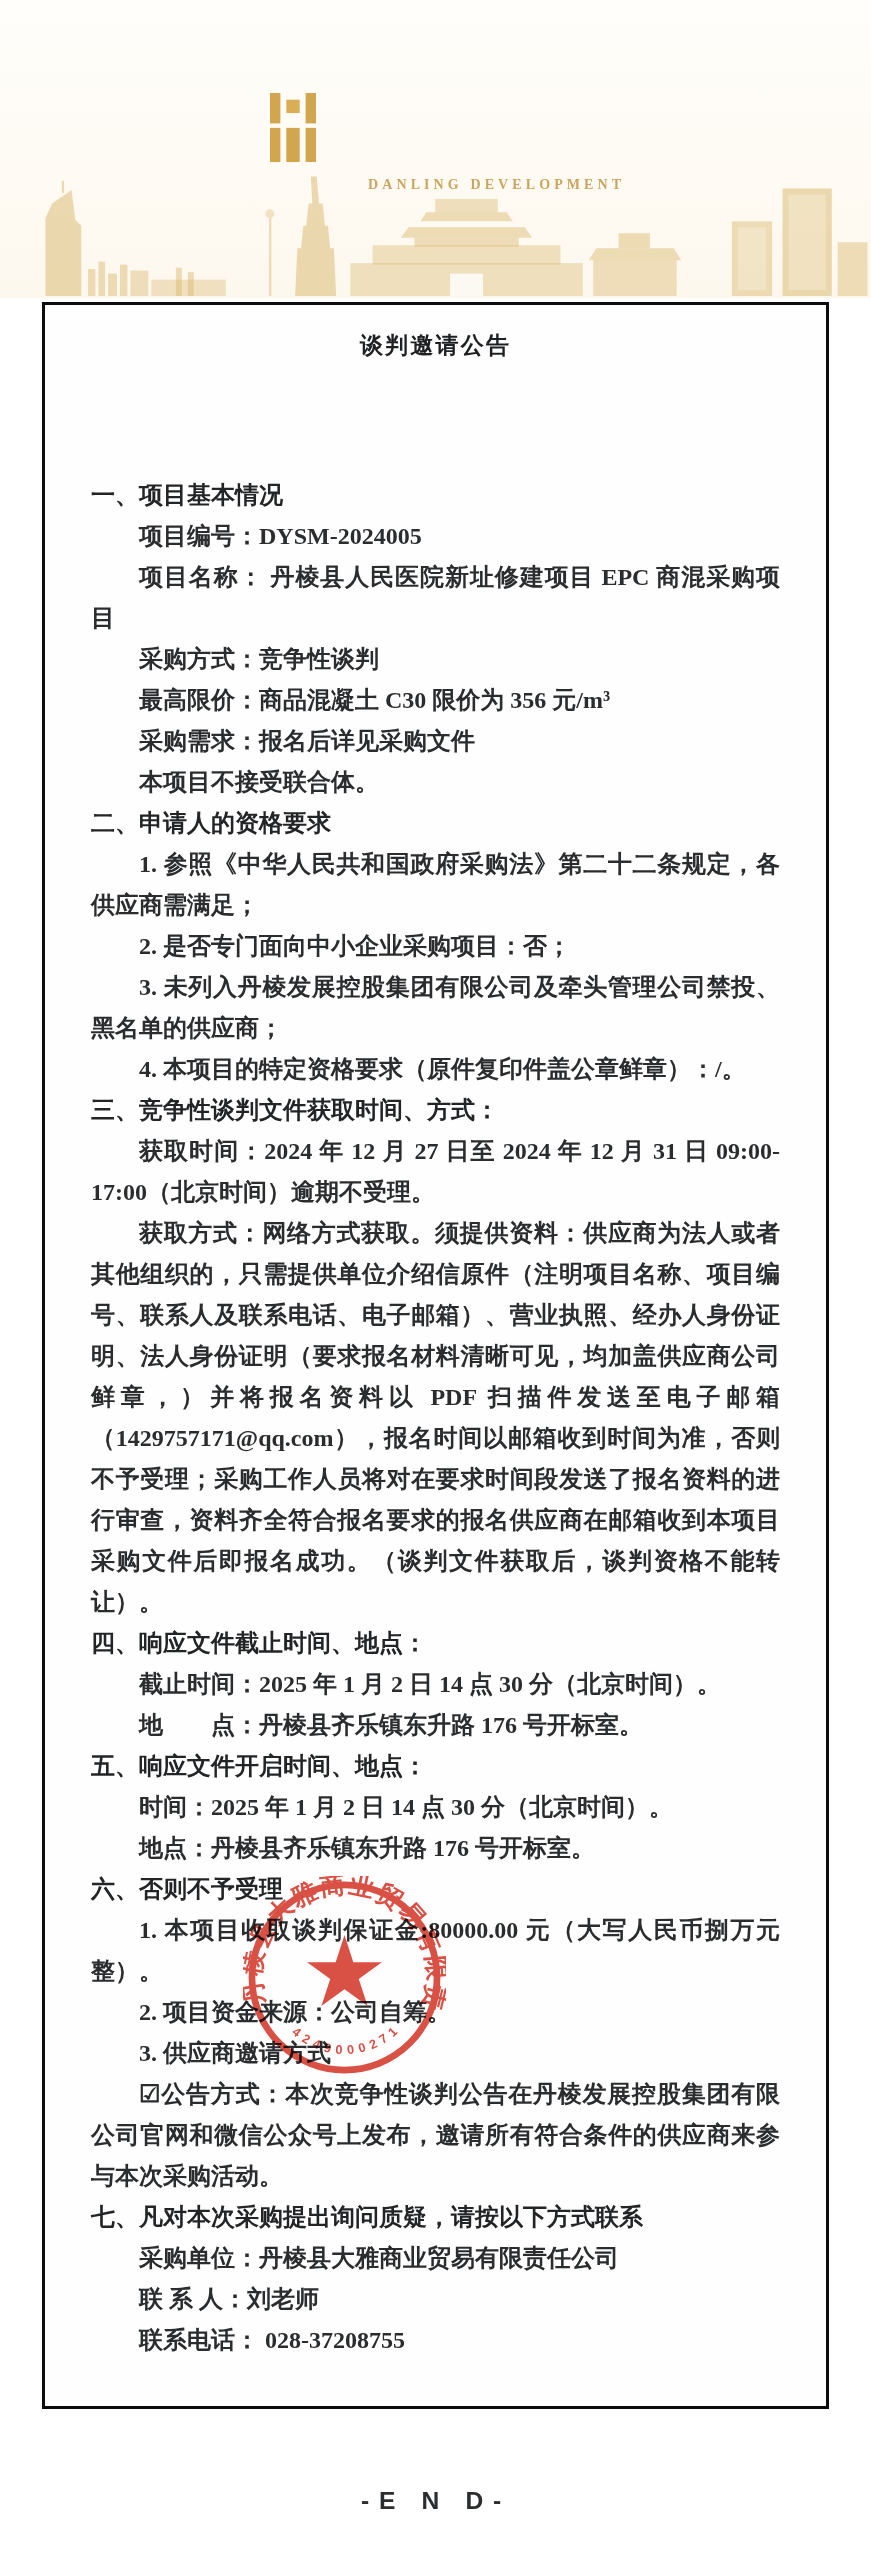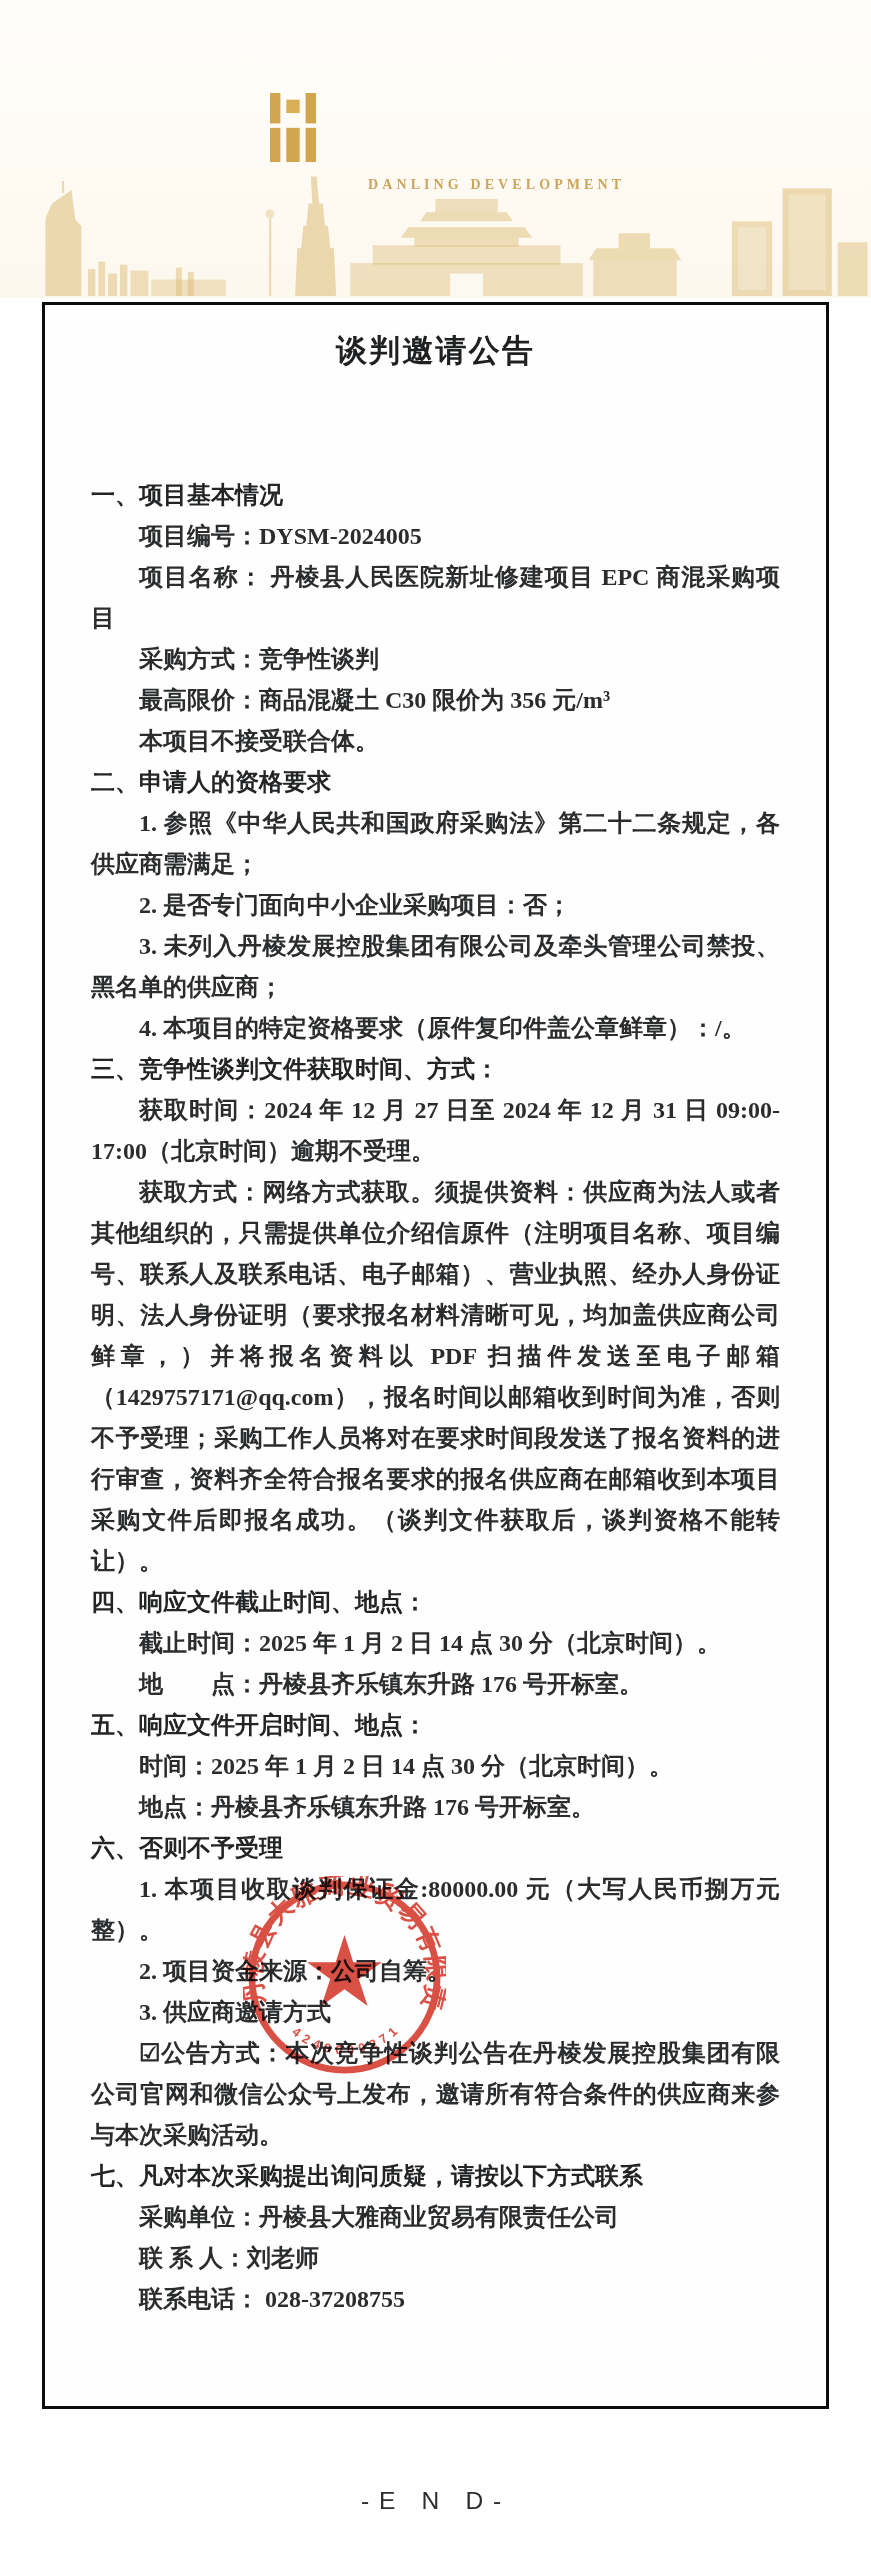--- a/index.html
+++ b/index.html
@@ -45,21 +45,21 @@
     width: 787px; height: 2107px;
     box-sizing: border-box;
     border: 3.7px solid #0c0c0c;
     background: #fefefe;
     padding: 21px 46px 0 46px;
   }
   .doc-title {
     margin: 3.7px 0 0 0;
     height: 41px;
     text-align: center;
-    font-size: 31px; font-weight: 700;
+    font-size: 23px; font-weight: 700;
     letter-spacing: 2.2px;
     color: #1e2022;
   }
   .doc-body { margin-top: 104px; }
   .doc-body h2, .doc-body p {
     margin: 0;
     font-size: 24px;
     line-height: 41px;
     color: #2a2c2e;
     text-align: justify;
@@ -72,21 +72,21 @@
     width: 203px; height: 203px;
     mix-blend-mode: multiply;
     opacity: 0.88;
   }
   
   .end-mark {
     position: absolute; left: 0; top: 2487px;
     width: 872px;
     text-align: center;
     font-family: "Liberation Sans", sans-serif;
-    font-size: 24.6px; font-weight: 400;
+    font-size: 24.6px; font-weight: 700;
     letter-spacing: 9.7px;
     color: #2b2d2f;
   }
 </style>
 </head>
 <body>
 
 <header class="letterhead">
   <svg class="logo-icon" viewBox="0 0 62 93" aria-hidden="true">
     <g fill="#d2a64f">
@@ -144,20 +144,21 @@
 <main class="doc">
   <h1 class="doc-title">谈判邀请公告</h1>
 
   <div class="doc-body">
     <section>
       <h2>一、项目基本情况</h2>
       <p>项目编号：DYSM-2024005</p>
       <p>项目名称： 丹棱县人民医院新址修建项目 EPC 商混采购项目</p>
       <p>采购方式：竞争性谈判</p>
       <p>最高限价：商品混凝土 C30 限价为 356 元/m³</p>
+      <p>采购需求：报名后详见采购文件</p>
       <p>本项目不接受联合体。</p>
     </section>
 
     <section>
       <h2>二、申请人的资格要求</h2>
       <p>1. 参照《中华人民共和国政府采购法》第二十二条规定，各供应商需满足；</p>
       <p>2. 是否专门面向中小企业采购项目：否；</p>
       <p>3. 未列入丹棱发展控股集团有限公司及牵头管理公司禁投、黑名单的供应商；</p>
       <p>4. 本项目的特定资格要求（原件复印件盖公章鲜章）：/。</p>
     </section>

